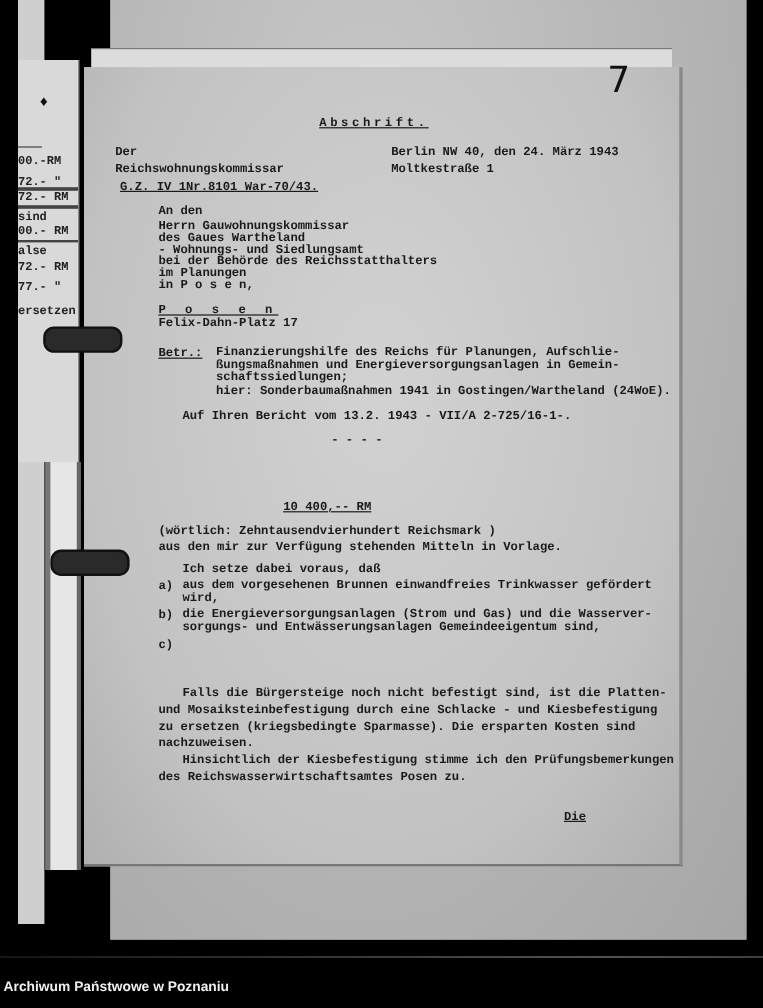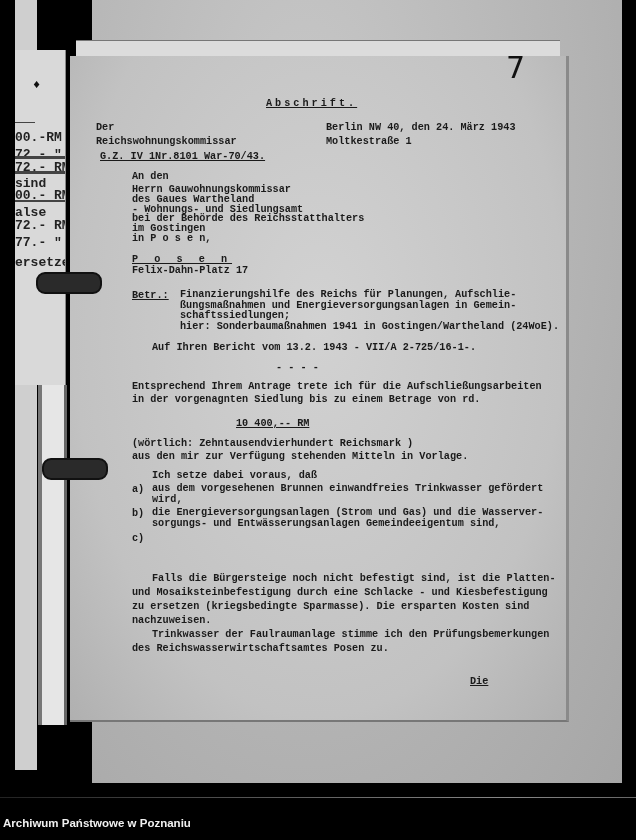--- a/index.html
+++ b/index.html
@@ -17,21 +17,21 @@
   .left-strip {
     position: absolute; left: 15px; top: 0; width: 22px; height: 770px;
     background: #cfcfcf;
   }
   .left-card {
     position: absolute; left: 15px; top: 50px; width: 50px; height: 335px;
     background: #d9d9d9; overflow: hidden;
     border-right: 1px solid #888;
   }
   .left-card .mark { position:absolute; left:18px; top:28px; font-size:12px; color:#111; font-weight:bold; }
-  .left-card .row { position:absolute; left:0; font-size:13px; font-weight:bold; color:#222; white-space:nowrap; }
+  .left-card .row { position:absolute; left:0; font-size:10px; font-weight:bold; color:#222; white-space:nowrap; }
   .left-card .rule { position:absolute; left:0; width:50px; height:3px; background:#444; }
   .left-tab {
     position: absolute; left: 38px; top: 385px; width: 22px; height: 340px;
     background: #e6e6e6;
     border-left: 4px solid #777; border-right: 3px solid #666;
   }
   .ring {
     position: absolute; width: 62px; height: 18px; border-radius: 9px;
     background: #2a2a2a; border: 2px solid #111;
   }
@@ -101,41 +101,37 @@
 
   <span class="abs" style="left:256px;top:66px;">Berlin NW 40, den 24. März 1943</span>
   <span class="abs" style="left:256px;top:80px;">Moltkestraße 1</span>
 
   <span class="abs" style="left:62px;top:115px;">An den</span>
   <div class="abs" style="left:62px;top:129px;line-height:9.8px;">
     <div>Herrn Gauwohnungskommissar</div>
     <div>des Gaues Wartheland</div>
     <div>- Wohnungs- und Siedlungsamt</div>
     <div>bei der Behörde des Reichsstatthalters</div>
-    <div>im Gostingen</div>
+    <div>im Planungen</div>
     <div>in P o s e n,</div>
   </div>
   <span class="abs u spaced" style="left:62px;top:198px;">P o s e n</span>
   <span class="abs" style="left:62px;top:209px;">Felix-Dahn-Platz 17</span>
 
   <span class="abs u" style="left:62px;top:234px;">Betr.:</span>
   <div class="abs" style="left:110px;top:234px;line-height:10.5px;">
     <div>Finanzierungshilfe des Reichs für Planungen, Aufschlie-</div>
     <div>ßungsmaßnahmen und Energieversorgungsanlagen in Gemein-</div>
     <div>schaftssiedlungen;</div>
     <div>hier: Sonderbaumaßnahmen 1941 in Gostingen/Wartheland (24WoE).</div>
   </div>
 
   <span class="abs" style="left:82px;top:286px;">Auf Ihren Bericht vom 13.2. 1943  - VII/A 2-725/16-1-.</span>
   <span class="abs" style="left:206px;top:306px;">- - - -</span>
 
-  <div class="abs" style="left:62px;top:324px;line-height:13px;">
-    <div>Entsprechend Ihrem Antrage trete ich für die Aufschließungsarbeiten</div>
-    <div>in der vorgenagnten Siedlung  bis zu einem Betrage von rd.</div>
-  </div>
 
   <span class="abs u" style="left:166px;top:362px;">10 400,-- RM</span>
   <span class="abs" style="left:62px;top:382px;">(wörtlich: Zehntausendvierhundert Reichsmark )</span>
   <span class="abs" style="left:62px;top:395px;">aus den mir zur Verfügung stehenden Mitteln in Vorlage.</span>
 
   <span class="abs" style="left:82px;top:414px;">Ich setze dabei voraus, daß</span>
 
   <span class="abs" style="left:62px;top:428px;">a)</span>
   <div class="abs" style="left:82px;top:428px;line-height:10.5px;">
     <div>aus dem vorgesehenen Brunnen einwandfreies Trinkwasser gefördert</div>
@@ -151,21 +147,21 @@
   <span class="abs" style="left:62px;top:477px;">c)</span>
 
   <div class="abs" style="left:62px;top:516px;line-height:14px;">
     <div style="padding-left:20px">Falls die Bürgersteige noch nicht befestigt sind, ist die Platten-</div>
     <div>und Mosaiksteinbefestigung durch eine Schlacke - und Kiesbefestigung</div>
     <div>zu ersetzen (kriegsbedingte Sparmasse). Die ersparten Kosten sind</div>
     <div>nachzuweisen.</div>
   </div>
 
   <div class="abs" style="left:62px;top:572px;line-height:14px;">
-    <div style="padding-left:20px">Trinkwasser der Faulraumanlage stimme ich den Prüfungsbemerkungen</div>
+    <div style="padding-left:20px">Hinsichtlich der Kiesbefestigung stimme ich den Prüfungsbemerkungen</div>
     <div>des Reichswasserwirtschaftsamtes Posen zu.</div>
   </div>
 
   <span class="abs u" style="left:400px;top:620px;">Die</span>
 </div>
 
 <div class="ring" style="left:36px;top:272px;"></div>
 <div class="ring" style="left:42px;top:458px;"></div>
 
 <div class="scanline"></div>

